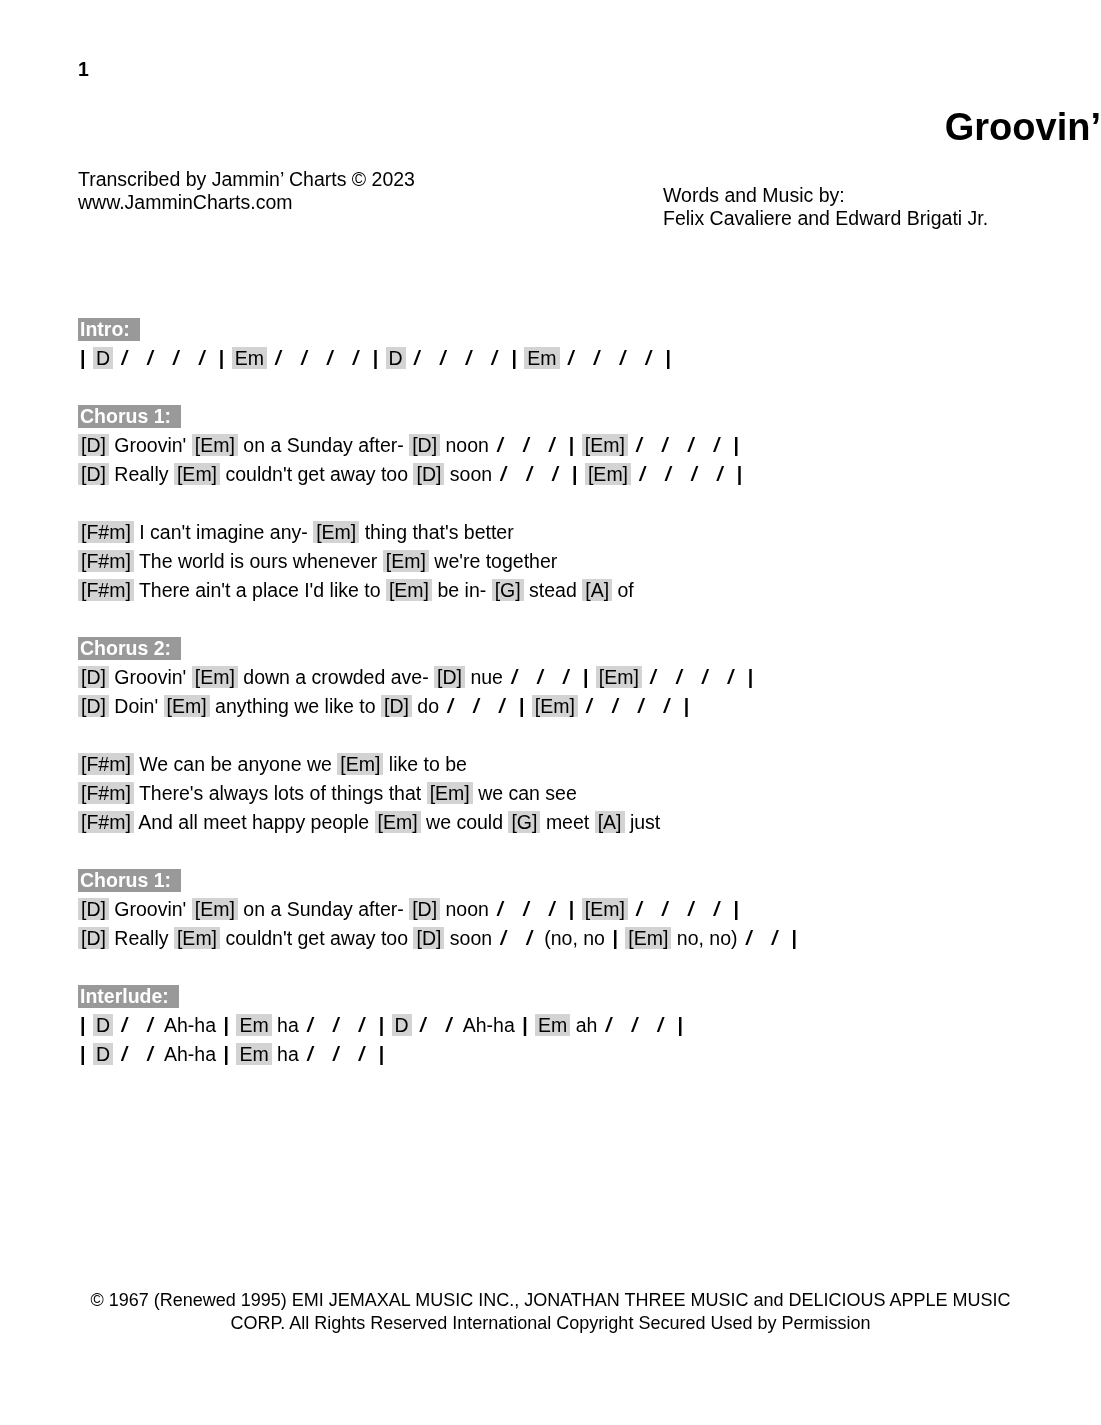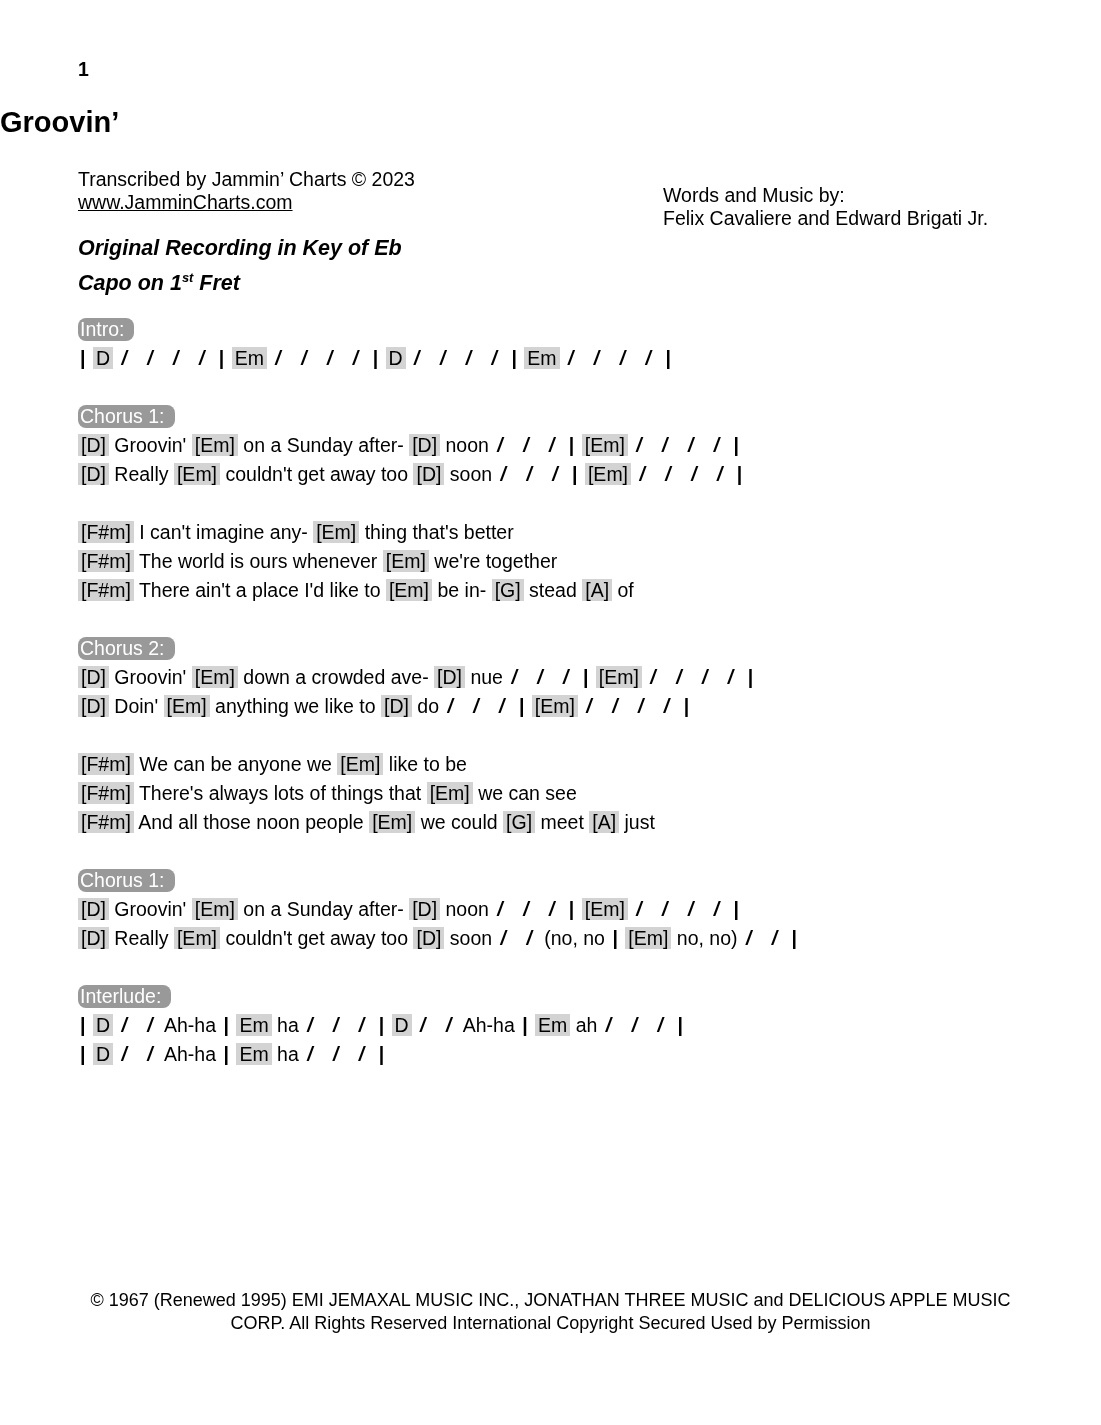--- a/index.html
+++ b/index.html
@@ -19,40 +19,39 @@
     left: 78px;
     font-size: 19.5px;
     font-weight: 700;
   }
   .title {
     position: absolute;
     top: 106px;
     left: 0;
     width: 100%;
     margin: 0;
-    text-align: left;
-    font-size: 29px;
+    text-align: right;
+    font-size: 38px;
     font-weight: 700;
   }
   .meta-row {
     position: absolute;
     top: 168px;
     left: 78px;
     right: 40px;
     font-size: 19.5px;
     line-height: 23px;
   }
   .meta-right {
     position: absolute;
     left: 585px;
     top: 16px;
   }
   .site-link {
     color: var(--text, #000000);
-    text-decoration: underline;
     cursor: pointer;
   }
   .key-info {
     position: absolute;
     top: 233px;
     left: 78px;
     font-size: 21.5px;
     font-weight: 700;
     font-style: italic;
     line-height: 30px;
@@ -65,23 +64,22 @@
     right: 20px;
     font-size: 19.5px;
     line-height: 29px;
   }
   .section { margin-bottom: 29px; }
   .section:last-child { margin-bottom: 4px; }
   .section-header-line { white-space: nowrap; }
   .section-header {
     background: var(--section-header-bg, #999999);
     color: var(--section-header-text, #ffffff);
-    font-weight: 400;
+    font-weight: 700;
     padding: 0 10px 1px 2px;
-    border-radius: 8px;
   }
   .chord-line { white-space: nowrap; }
   .tok-c {
     background: var(--chord-bg, #d3d3d3);
     padding: 0 3px;
   }
   .tok-s {
     font-weight: 700;
     font-style: italic;
     letter-spacing: 4px;
@@ -115,24 +113,20 @@
     <div class="meta-left">
       <div>Transcribed by Jammin’ Charts © 2023</div>
       <div><a class="site-link">www.JamminCharts.com</a></div>
     </div>
     <div class="meta-right">
       <div>Words and Music by:</div>
       <div>Felix Cavaliere and Edward Brigati Jr.</div>
     </div>
   </div>
 
-  <div class="key-info">
-    <div>Original Recording in Key of Eb</div>
-    <div><span>Capo on 1</span><sup>st</sup><span> Fret</span></div>
-  </div>
 
   <div class="sections">
       <div class="section">
         <div class="section-header-line"><span class="section-header">Intro:</span></div>
         <div class="chord-line"><span class="tok tok-b">|</span> <span class="tok tok-c">D</span> <span class="tok tok-s">/ / / /</span> <span class="tok tok-b">|</span> <span class="tok tok-c">Em</span> <span class="tok tok-s">/ / / /</span> <span class="tok tok-b">|</span> <span class="tok tok-c">D</span> <span class="tok tok-s">/ / / /</span> <span class="tok tok-b">|</span> <span class="tok tok-c">Em</span> <span class="tok tok-s">/ / / /</span> <span class="tok tok-b">|</span> </div>
       </div>
       <div class="section">
         <div class="section-header-line"><span class="section-header">Chorus 1:</span></div>
         <div class="chord-line"><span class="tok tok-c">[D]</span> <span class="tok tok-t">Groovin'</span> <span class="tok tok-c">[Em]</span> <span class="tok tok-t">on a Sunday after-</span> <span class="tok tok-c">[D]</span> <span class="tok tok-t">noon</span> <span class="tok tok-s">/ / /</span> <span class="tok tok-b">|</span> <span class="tok tok-c">[Em]</span> <span class="tok tok-s">/ / / /</span> <span class="tok tok-b">|</span> </div>
         <div class="chord-line"><span class="tok tok-c">[D]</span> <span class="tok tok-t">Really</span> <span class="tok tok-c">[Em]</span> <span class="tok tok-t">couldn't get away too</span> <span class="tok tok-c">[D]</span> <span class="tok tok-t">soon</span> <span class="tok tok-s">/ / /</span> <span class="tok tok-b">|</span> <span class="tok tok-c">[Em]</span> <span class="tok tok-s">/ / / /</span> <span class="tok tok-b">|</span> </div>
@@ -143,21 +137,21 @@
         <div class="chord-line"><span class="tok tok-c">[F#m]</span> <span class="tok tok-t">There ain't a place I'd like to</span> <span class="tok tok-c">[Em]</span> <span class="tok tok-t">be in-</span> <span class="tok tok-c">[G]</span> <span class="tok tok-t">stead</span> <span class="tok tok-c">[A]</span> <span class="tok tok-t">of</span> </div>
       </div>
       <div class="section">
         <div class="section-header-line"><span class="section-header">Chorus 2:</span></div>
         <div class="chord-line"><span class="tok tok-c">[D]</span> <span class="tok tok-t">Groovin'</span> <span class="tok tok-c">[Em]</span> <span class="tok tok-t">down a crowded ave-</span> <span class="tok tok-c">[D]</span> <span class="tok tok-t">nue</span> <span class="tok tok-s">/ / /</span> <span class="tok tok-b">|</span> <span class="tok tok-c">[Em]</span> <span class="tok tok-s">/ / / /</span> <span class="tok tok-b">|</span> </div>
         <div class="chord-line"><span class="tok tok-c">[D]</span> <span class="tok tok-t">Doin'</span> <span class="tok tok-c">[Em]</span> <span class="tok tok-t">anything we like to</span> <span class="tok tok-c">[D]</span> <span class="tok tok-t">do</span> <span class="tok tok-s">/ / /</span> <span class="tok tok-b">|</span> <span class="tok tok-c">[Em]</span> <span class="tok tok-s">/ / / /</span> <span class="tok tok-b">|</span> </div>
       </div>
       <div class="section">
         <div class="chord-line"><span class="tok tok-c">[F#m]</span> <span class="tok tok-t">We can be anyone we</span> <span class="tok tok-c">[Em]</span> <span class="tok tok-t">like to be</span> </div>
         <div class="chord-line"><span class="tok tok-c">[F#m]</span> <span class="tok tok-t">There's always lots of things that</span> <span class="tok tok-c">[Em]</span> <span class="tok tok-t">we can see</span> </div>
-        <div class="chord-line"><span class="tok tok-c">[F#m]</span> <span class="tok tok-t">And all those noon people</span> <span class="tok tok-c">[Em]</span> <span class="tok tok-t">we could</span> <span class="tok tok-c">[G]</span> <span class="tok tok-t">meet</span> <span class="tok tok-c">[A]</span> <span class="tok tok-t">just</span> </div>
+        <div class="chord-line"><span class="tok tok-c">[F#m]</span> <span class="tok tok-t">And all meet happy people</span> <span class="tok tok-c">[Em]</span> <span class="tok tok-t">we could</span> <span class="tok tok-c">[G]</span> <span class="tok tok-t">meet</span> <span class="tok tok-c">[A]</span> <span class="tok tok-t">just</span> </div>
       </div>
       <div class="section">
         <div class="section-header-line"><span class="section-header">Chorus 1:</span></div>
         <div class="chord-line"><span class="tok tok-c">[D]</span> <span class="tok tok-t">Groovin'</span> <span class="tok tok-c">[Em]</span> <span class="tok tok-t">on a Sunday after-</span> <span class="tok tok-c">[D]</span> <span class="tok tok-t">noon</span> <span class="tok tok-s">/ / /</span> <span class="tok tok-b">|</span> <span class="tok tok-c">[Em]</span> <span class="tok tok-s">/ / / /</span> <span class="tok tok-b">|</span> </div>
         <div class="chord-line"><span class="tok tok-c">[D]</span> <span class="tok tok-t">Really</span> <span class="tok tok-c">[Em]</span> <span class="tok tok-t">couldn't get away too</span> <span class="tok tok-c">[D]</span> <span class="tok tok-t">soon</span> <span class="tok tok-s">/ /</span> <span class="tok tok-t">(no, no</span> <span class="tok tok-b">|</span> <span class="tok tok-c">[Em]</span> <span class="tok tok-t">no, no)</span> <span class="tok tok-s">/ /</span> <span class="tok tok-b">|</span> </div>
       </div>
       <div class="section">
         <div class="section-header-line"><span class="section-header">Interlude:</span></div>
         <div class="chord-line"><span class="tok tok-b">|</span> <span class="tok tok-c">D</span> <span class="tok tok-s">/ /</span> <span class="tok tok-t">Ah-ha</span> <span class="tok tok-b">|</span> <span class="tok tok-c">Em</span> <span class="tok tok-t">ha</span> <span class="tok tok-s">/ / /</span> <span class="tok tok-b">|</span> <span class="tok tok-c">D</span> <span class="tok tok-s">/ /</span> <span class="tok tok-t">Ah-ha</span> <span class="tok tok-b">|</span> <span class="tok tok-c">Em</span> <span class="tok tok-t">ah</span> <span class="tok tok-s">/ / /</span> <span class="tok tok-b">|</span> </div>
         <div class="chord-line"><span class="tok tok-b">|</span> <span class="tok tok-c">D</span> <span class="tok tok-s">/ /</span> <span class="tok tok-t">Ah-ha</span> <span class="tok tok-b">|</span> <span class="tok tok-c">Em</span> <span class="tok tok-t">ha</span> <span class="tok tok-s">/ / /</span> <span class="tok tok-b">|</span> </div>

